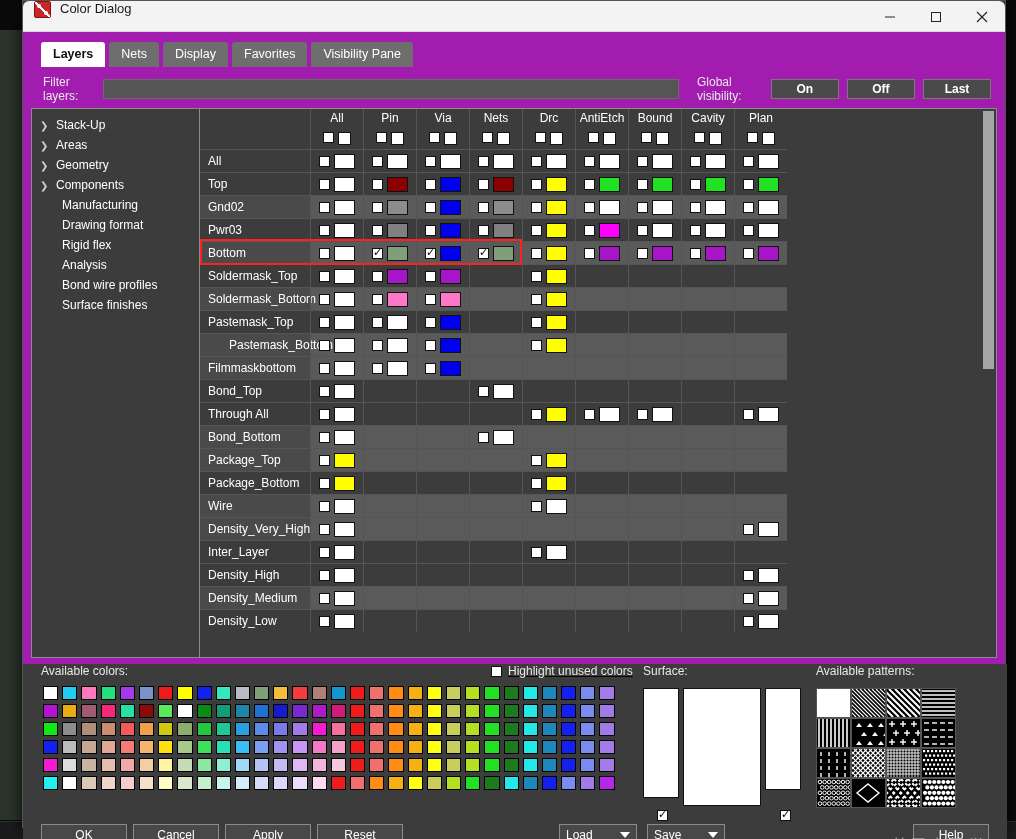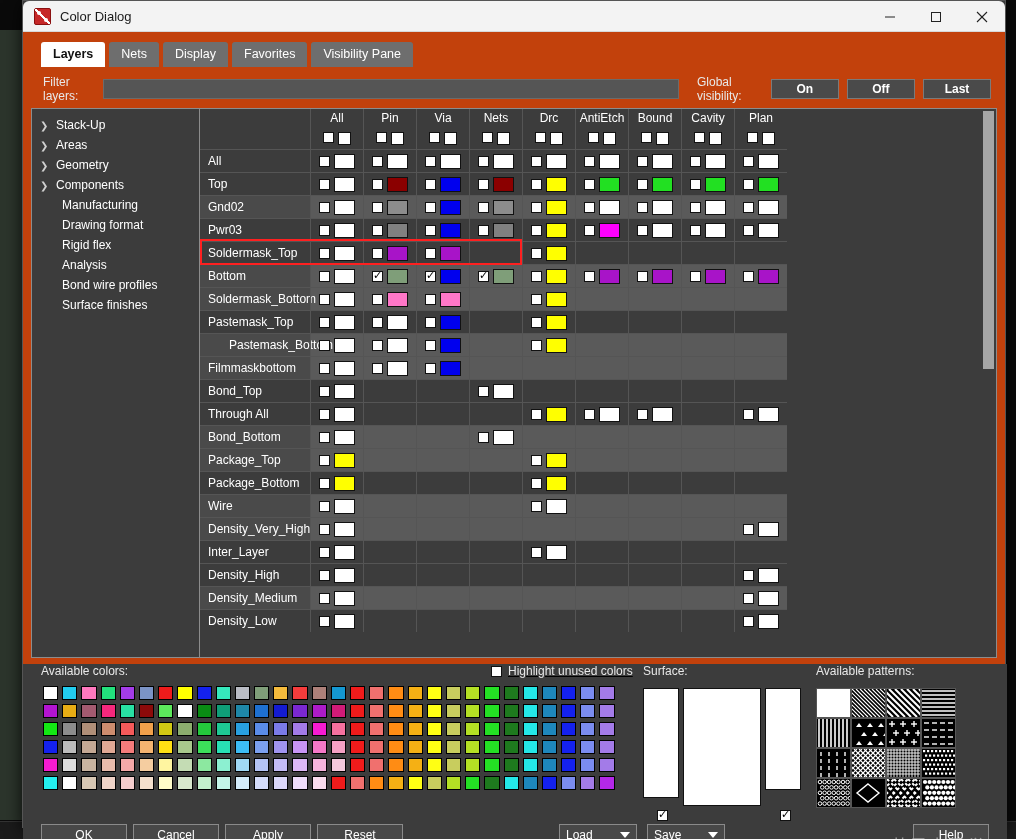--- a/index.html
+++ b/index.html
@@ -18,21 +18,21 @@
 
   
   .window {
     position: absolute; left: 22px; top: 0; width: 984px; height: 828px;
     background: #3c3c3c;
     border: 1px solid #555;
     box-shadow: 0 3px 16px rgba(0,0,0,.8);
     display: flex; flex-direction: column;
   }
   .titlebar {
-    height: 31px; background: #f3f3f3; display:flex; align-items:center;
+    height: 31px; background: #f3f3f3; display:flex; 
     border-bottom: 1px solid #d8d8d8; flex: 0 0 31px;
     border-top-left-radius:6px; border-top-right-radius:6px;
   }
   .app-icon {
     width:17px; height:17px; margin-left:11px; margin-right:9px;
     background:#c62828; border:1px solid #8a1010; border-radius:2px; position:relative;
   }
   .app-icon::before, .app-icon::after{
     content:""; position:absolute; width:4px;height:4px;background:#fff;border-radius:50%;
   }
@@ -40,21 +40,21 @@
   .app-icon::after{ right:2px; bottom:2px; }
   .app-icon i { position:absolute; left:0; top:0; width:100%; height:100%;
     background:linear-gradient(45deg, transparent 44%, #fff 44%, #fff 56%, transparent 56%); }
   .title-text { font-size:13px; color:#1a1a1a; }
   .win-btns { margin-left:auto; display:flex; height:100%; }
   .win-btn { width:46px; height:31px; display:flex; align-items:center; justify-content:center;
     color:#222; font-size:13px; }
   .win-btn:last-child { border-top-right-radius:6px; }
   .win-btn svg { display:block; }
 
-  .body-area { flex:1; background:#c2410c; padding:0; position:relative; }
+  .body-area { flex:1; background:#a21caf; padding:0; position:relative; }
 
   
   .tabs { display:flex; gap:4px; padding:10px 0 0 18px; }
   .tab { padding:5px 12px 6px; font-size:12.5px; background:#6e6e6e; color:#fff;
     border-top-left-radius:3px; border-top-right-radius:3px; }
   .tab.active { background:#ffffff; color:#111; font-weight:600; }
 
   
   .filter-row { display:flex; align-items:center; padding:8px 14px 0 20px; gap:8px; }
   .filter-label { font-size:12px; color:#e8e8e8; }
@@ -444,20 +444,59 @@
               </div>
               <div class="cell">
                 <div class="cb"></div>
                 <div class="sw" style="background: rgb(255, 255, 255);"></div>
               </div>
               <div class="cell">
                 <div class="cb"></div>
                 <div class="sw" style="background: rgb(255, 255, 255);"></div>
               </div>
             </div>
+            <div class="row rowbg-b">
+              <div class="nm" style="background: rgb(74, 74, 74);">Bottom</div>
+              <div class="cell">
+                <div class="cb"></div>
+                <div class="sw" style="background: rgb(255, 255, 255);"></div>
+              </div>
+              <div class="cell">
+                <div class="cb checked"></div>
+                <div class="sw" style="background: rgb(127, 158, 121);"></div>
+              </div>
+              <div class="cell">
+                <div class="cb checked"></div>
+                <div class="sw" style="background: rgb(0, 0, 238);"></div>
+              </div>
+              <div class="cell">
+                <div class="cb checked"></div>
+                <div class="sw" style="background: rgb(127, 158, 121);"></div>
+              </div>
+              <div class="cell">
+                <div class="cb"></div>
+                <div class="sw" style="background: rgb(255, 255, 0);"></div>
+              </div>
+              <div class="cell">
+                <div class="cb"></div>
+                <div class="sw" style="background: rgb(168, 20, 200);"></div>
+              </div>
+              <div class="cell">
+                <div class="cb"></div>
+                <div class="sw" style="background: rgb(168, 20, 200);"></div>
+              </div>
+              <div class="cell">
+                <div class="cb"></div>
+                <div class="sw" style="background: rgb(168, 20, 200);"></div>
+              </div>
+              <div class="cell">
+                <div class="cb"></div>
+                <div class="sw" style="background: rgb(168, 20, 200);"></div>
+              </div>
+            </div>
             <div class="row rowbg-a">
               <div class="nm" style="background: rgb(60, 60, 60);">Soldermask_Top</div>
               <div class="cell">
                 <div class="cb"></div>
                 <div class="sw" style="background: rgb(255, 255, 255);"></div>
               </div>
               <div class="cell">
                 <div class="cb"></div>
                 <div class="sw" style="background: rgb(168, 20, 200);"></div>
               </div>
@@ -467,59 +506,20 @@
               </div>
               <div class="cell empty" style="background: rgb(60, 60, 60);"></div>
               <div class="cell">
                 <div class="cb"></div>
                 <div class="sw" style="background: rgb(255, 255, 0);"></div>
               </div>
               <div class="cell empty" style="background: rgb(60, 60, 60);"></div>
               <div class="cell empty" style="background: rgb(60, 60, 60);"></div>
               <div class="cell empty" style="background: rgb(60, 60, 60);"></div>
               <div class="cell empty" style="background: rgb(60, 60, 60);"></div>
-            </div>
-            <div class="row rowbg-b">
-              <div class="nm" style="background: rgb(74, 74, 74);">Bottom</div>
-              <div class="cell">
-                <div class="cb"></div>
-                <div class="sw" style="background: rgb(255, 255, 255);"></div>
-              </div>
-              <div class="cell">
-                <div class="cb checked"></div>
-                <div class="sw" style="background: rgb(127, 158, 121);"></div>
-              </div>
-              <div class="cell">
-                <div class="cb checked"></div>
-                <div class="sw" style="background: rgb(0, 0, 238);"></div>
-              </div>
-              <div class="cell">
-                <div class="cb checked"></div>
-                <div class="sw" style="background: rgb(127, 158, 121);"></div>
-              </div>
-              <div class="cell">
-                <div class="cb"></div>
-                <div class="sw" style="background: rgb(255, 255, 0);"></div>
-              </div>
-              <div class="cell">
-                <div class="cb"></div>
-                <div class="sw" style="background: rgb(168, 20, 200);"></div>
-              </div>
-              <div class="cell">
-                <div class="cb"></div>
-                <div class="sw" style="background: rgb(168, 20, 200);"></div>
-              </div>
-              <div class="cell">
-                <div class="cb"></div>
-                <div class="sw" style="background: rgb(168, 20, 200);"></div>
-              </div>
-              <div class="cell">
-                <div class="cb"></div>
-                <div class="sw" style="background: rgb(168, 20, 200);"></div>
-              </div>
             </div>
             <div class="row rowbg-b">
               <div class="nm" style="background: rgb(74, 74, 74);">Soldermask_Bottom</div>
               <div class="cell">
                 <div class="cb"></div>
                 <div class="sw" style="background: rgb(255, 255, 255);"></div>
               </div>
               <div class="cell">
                 <div class="cb"></div>
                 <div class="sw" style="background: rgb(255, 119, 200);"></div>

